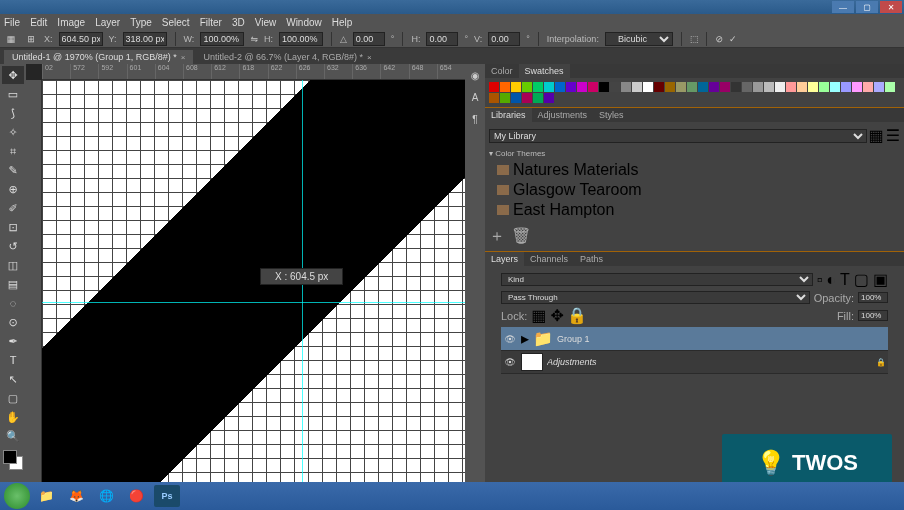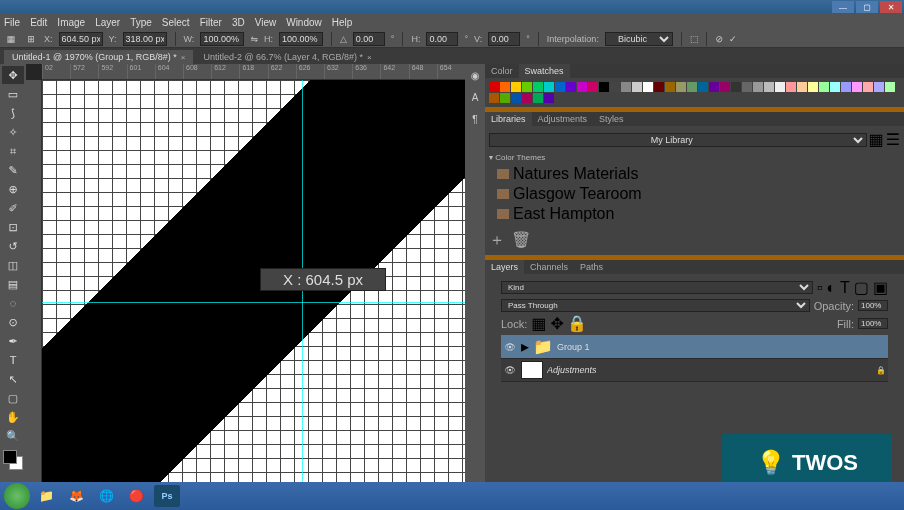--- a/index.html
+++ b/index.html
@@ -41,35 +41,35 @@
 .canvas { position:absolute; top:16px; left:16px; right:0; bottom:14px; overflow:hidden; }
 .pixels { position:absolute; inset:0; background:#fff;
   background-image:
     linear-gradient(135deg, transparent 0 32%, #000 32% 62%, transparent 62% 100%),
     linear-gradient(#444 1px, transparent 1px),
     linear-gradient(90deg, #444 1px, transparent 1px);
   background-size:100% 100%, 14px 14px, 14px 14px;
 }
 .guide-v { position:absolute; top:0; bottom:0; width:1px; background:#0ff; left:260px; opacity:0.7; }
 .guide-h { position:absolute; left:0; right:0; height:1px; background:#0ff; top:222px; opacity:0.7; }
-.measure { position:absolute; left:218px; top:188px; background:#444; color:#ddd; font-size:15px; padding:2px 22px; border:1px solid #222;text-align:center; }
+.measure { position:absolute; left:218px; top:188px; background:#444; color:#ddd; font-size:10px; padding:2px 14px; border:1px solid #222;text-align:center; }
 .statusbar { position:absolute; bottom:0; left:16px; right:0; height:14px; background:#3a3a3a; color:#bbb; font-size:8px; display:flex; align-items:center; padding:0 6px; gap:20px; }
 .icon-col { width:20px; background:#535353; display:flex; flex-direction:column; align-items:center; padding-top:4px; gap:8px; }
 .icon-col .ic { width:14px; height:14px; color:#ccc; font-size:10px; display:flex; align-items:center; justify-content:center; }
 .panel-wrap { flex:1; display:flex; }
 .panel-stack { flex:1; display:flex; flex-direction:column; }
-.panel { background:#424242; border-bottom:5px solid #a16207; }
+.panel { background:#424242; border-bottom:1px solid #a16207; }
 .panel-tabs { display:flex; background:#383838; }
 .ptab { padding:2px 6px; font-size:9px; color:#aaa; }
 .ptab.active { background:#424242; color:#ddd; }
 .swatches { padding:4px; display:flex; flex-wrap:wrap; gap:1px; }
 .sw { width:10px; height:10px; }
 .lib-body { padding:4px; }
 .lib-sel { display:flex; align-items:center; gap:2px; margin-bottom:4px; }
-.lib-sel select { flex:1; background:#3a3a3a; border:1px solid #222; color:#ddd; font-size:9px;text-align:center; }
+.lib-sel select { flex:1; background:#3a3a3a; border:1px solid #222; color:#ddd; font-size:9px; }
 .search { width:100%; background:#3a3a3a; border:1px solid #222; color:#888; font-size:9px; padding:1px 4px; margin-bottom:4px; }
 .lib-section { font-size:8px; color:#bbb; margin:4px 0 2px; }
 .lib-item { display:flex; align-items:center; gap:4px; padding:1px 0 1px 8px; }
 .lib-item .swc { width:12px; height:10px; background:#8a6a4a; }
 .layers-body { padding:2px 16px; }
 .lrow { display:flex; align-items:center; gap:4px; margin:2px 0; }
 .lrow select, .lrow input { background:#3a3a3a; border:1px solid #222; color:#ddd; font-size:8px; padding:0 2px; }
 .lrow .lbl { font-size:11px; color:#aaa; }
 .layer-list { background:#3a3a3a; margin-top:2px; }
 .layer { display:flex; align-items:center; gap:4px; padding:2px; border-bottom:1px solid #2a2a2a; }

